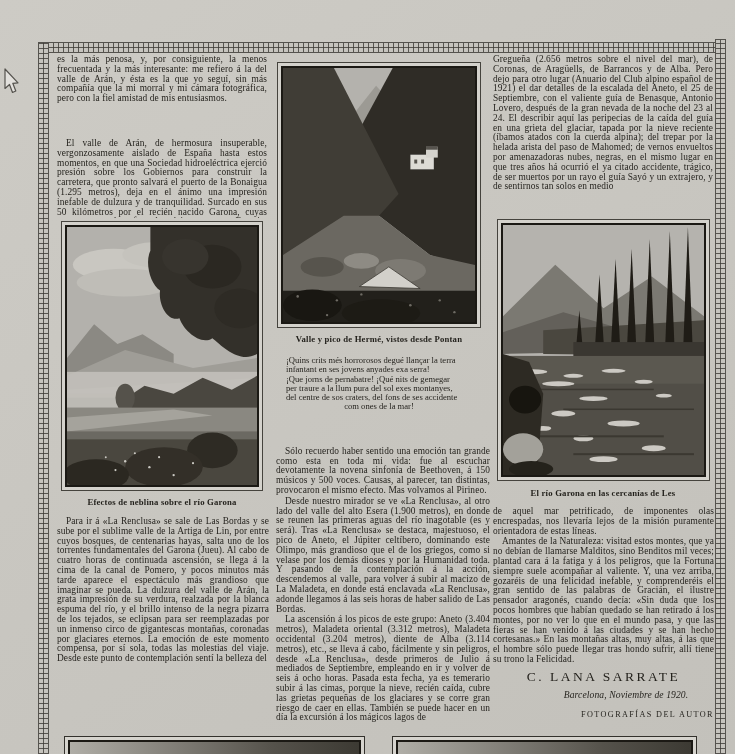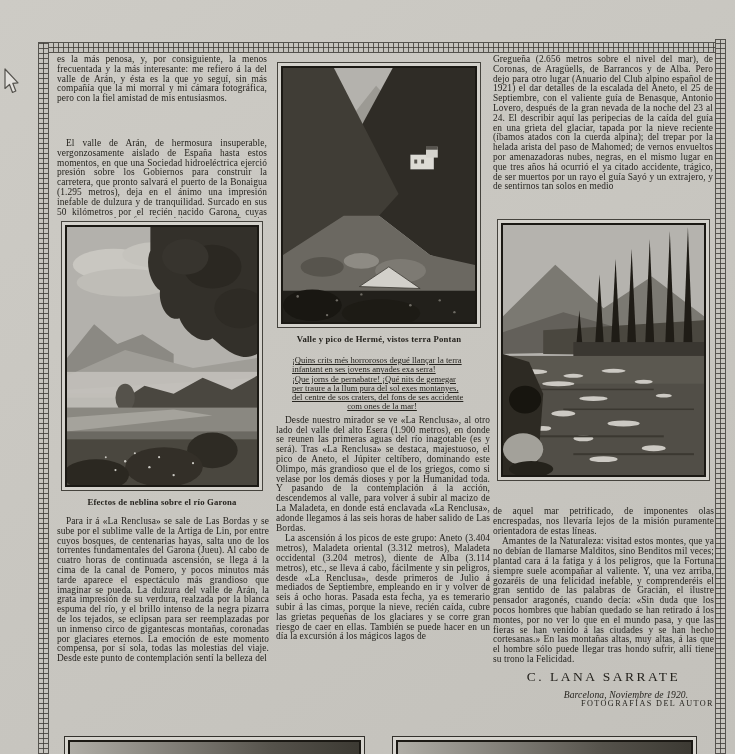--- a/index.html
+++ b/index.html
@@ -48,30 +48,30 @@
 
   #photo-mid   { left:277px; top:62px;  width:204px; height:266px; }
   #caption-mid { left:267px; top:334px; width:224px; }
   #mid-text    { left:276px; top:352px; width:214px; height:386px; overflow:hidden; }
 
   #right-top   { left:493px; top:55px;  width:220px; height:161px; overflow:hidden; }
   #photo-right { left:497px; top:219px; width:213px; height:262px; }
   #caption-right{ left:487px; top:488px; width:232px; }
   #right-bottom{ left:493px; top:507px; width:221px; height:247px; overflow:hidden; }
 
-  .verse { font-size:8.6px; line-height:9.3px; margin:4px 0 4px 16px;
-    text-align:left; letter-spacing:0;text-decoration:underline; }
+  .verse { font-size:8.6px; line-height:9.3px; margin:4px 0 4px 10px;
+    text-align:left; letter-spacing:0; }
   .verse span { display:block; }
   .verse span.centered { text-align:center; margin-right:18px; }
 
   .signature { font-size:13.5px; letter-spacing:2.5px; text-align:center;
     margin-top:7px; color:#211f1a; }
   .dateline  { font-style:italic; font-size:9.6px; margin-top:8px;
     text-indent:45px; text-align:center; }
-  .credit    { font-size:8.2px; letter-spacing:1.4px; 
+  .credit    { font-size:8.2px; letter-spacing:1.4px; margin-top:11px;
     text-align:left; padding-left:88px; }
 
   .bottom-frame { position:absolute; top:736px; height:24px;
     border:1px solid #33312c; background:#d6d4ce; padding:3px;
     box-sizing:border-box; overflow:hidden; }
   .bottom-frame-inner { height:20px; border:2px solid #1b1914;
     background:linear-gradient(180deg,#c8c6c0 0 5px,#6a6760 5px);
     background-image:linear-gradient(90deg,#b0aea7 0%,#55524b 70%,#3c3a33 100%); }
   #bottom-frame-a { left:64px;  width:301px; }
   #bottom-frame-b { left:392px; width:305px; }
@@ -163,31 +163,32 @@
             <circle cx="55" cy="236" r="1.2"></circle>
           <circle cx="80" cy="230" r="1.2"></circle>
             <circle cx="130" cy="241" r="1.3"></circle>
           <circle cx="160" cy="236" r="1.2"></circle>
             <circle cx="175" cy="248" r="1.2"></circle>
           <circle cx="45" cy="251" r="1.2"></circle>
         </g>
       </svg>
     </div>
   </div>
-  <div class="caption" id="caption-mid">Valle y pico de Hermé, vistos terra Pontan</div>
+  <div class="caption" id="caption-mid">Valle y pico de Hermé, vistos desde Pontan</div>
 
   <div class="col" id="mid-text">
     <div class="verse">
       <span>¡Quins crits més horrorosos degué llançar la terra</span>
       <span>infantant en ses jovens anyades exa serra!</span>
       <span>¡Que jorns de pernabatre! ¡Qué nits de gemegar</span>
       <span>per traure a la llum pura del sol exes montanyes,</span>
       <span>del centre de sos craters, del fons de ses accidente</span>
       <span class="centered">com ones de la mar!</span>
     </div>
+    <p class="indent">Sólo recuerdo haber sentido una emoción tan grande como esta en toda mi vida: fue al escuchar devotamente la novena sinfonía de Beethoven, á 150 músicos y 500 voces. Causas, al parecer, tan distintas, provocaron el mismo efecto. Mas volvamos al Pirineo.</p>
     <p class="indent sp">Desde nuestro mirador se ve «La Renclusa», al otro lado del valle del alto Esera (1.900 metros), en donde se reunen las primeras aguas del río inagotable (es y será). Tras «La Renclusa» se destaca, majestuoso, el pico de Aneto, el Júpiter celtíbero, dominando este Olimpo, más grandioso que el de los griegos, como si velase por los demás dioses y por la Humanidad toda. Y pasando de la contemplación á la acción, descendemos al valle, para volver á subir al macizo de La Maladeta, en donde está enclavada «La Renclusa», adonde llegamos á las seis horas de haber salido de Las Bordas.</p>
     <p class="indent sp">La ascensión á los picos de este grupo: Aneto (3.404 metros), Maladeta oriental (3.312 metros), Maladeta occidental (3.204 metros), diente de Alba (3.114 metros), etc., se lleva á cabo, fácilmente y sin peligros, desde «La Renclusa», desde primeros de Julio á mediados de Septiembre, empleando en ir y volver de seis á ocho horas. Pasada esta fecha, ya es temerario subir á las cimas, porque la nieve, recién caída, cubre las grietas pequeñas de los glaciares y se corre gran riesgo de caer en ellas. También se puede hacer en un día la excursión á los mágicos lagos de</p>
   </div>
 
   <div class="col" id="right-top">
     <p>Gregueña (2.656 metros sobre el nivel del mar), de Coronas, de Aragüells, de Barrancos y de Alba. Pero dejo para otro lugar (Anuario del Club alpino español de 1921) el dar detalles de la escalada del Aneto, el 25 de Septiembre, con el valiente guía de Benasque, Antonio Lovero, después de la gran nevada de la noche del 23 al 24. El describir aquí las peripecias de la caída del guía en una grieta del glaciar, tapada por la nieve reciente (íbamos atados con la cuerda alpina); del trepar por la helada arista del paso de Mahomed; de vernos envueltos por amenazadoras nubes, negras, en el mismo lugar en que tres años há ocurrió el ya citado accidente, trágico, de ser muertos por un rayo el guía Sayó y un extrajero, y de sentirnos tan solos en medio</p>
   </div>
 
   <div class="photo-frame" id="photo-right">
     <div class="photo-inner">
@@ -230,20 +231,21 @@
           <rect x="20" y="212" width="140" height="2"></rect>
           <rect x="70" y="230" width="120" height="2"></rect>
         </g>
         <polygon points="0,130 26,138 40,170 34,252 0,252" fill="#2d2a23"></polygon>
         <ellipse cx="22" cy="176" rx="16" ry="14" fill="#17150f"></ellipse>
         <ellipse cx="20" cy="226" rx="20" ry="16" fill="#a3a19a"></ellipse>
         <ellipse cx="28" cy="246" rx="22" ry="8" fill="#24221b"></ellipse>
       </svg>
     </div>
   </div>
+  <div class="caption" id="caption-right">El río Garona en las cercanías de Les</div>
 
   <div class="col" id="right-bottom">
     <p>de aquel mar petrificado, de imponentes olas encrespadas, nos llevaría lejos de la misión puramente orientadora de estas líneas.</p>
     <p class="indent sp">Amantes de la Naturaleza: visitad estos montes, que ya no debían de llamarse Malditos, sino Benditos mil veces; plantad cara á la fatiga y á los peligros, que la Fortuna siempre suele acompañar al valiente. Y, una vez arriba, gozaréis de una felicidad inefable, y comprenderéis el gran sentido de las palabras de Gracián, el ilustre pensador aragonés, cuando decía: «Sin duda que los pocos hombres que habían quedado se han retirado á los montes, por no ver lo que en el mundo pasa, y que las fieras se han venido á las ciudades y se han hecho cortesanas.» En las montañas altas, muy altas, á las que el hombre sólo puede llegar tras hondo sufrir, allí tiene su trono la Felicidad.</p>
     <div class="signature">C. LANA SARRATE</div>
     <div class="dateline">Barcelona, Noviembre de 1920.</div>
     <div class="credit">FOTOGRAFÍAS DEL AUTOR</div>
   </div>
 
   <div class="bottom-frame" id="bottom-frame-a">

